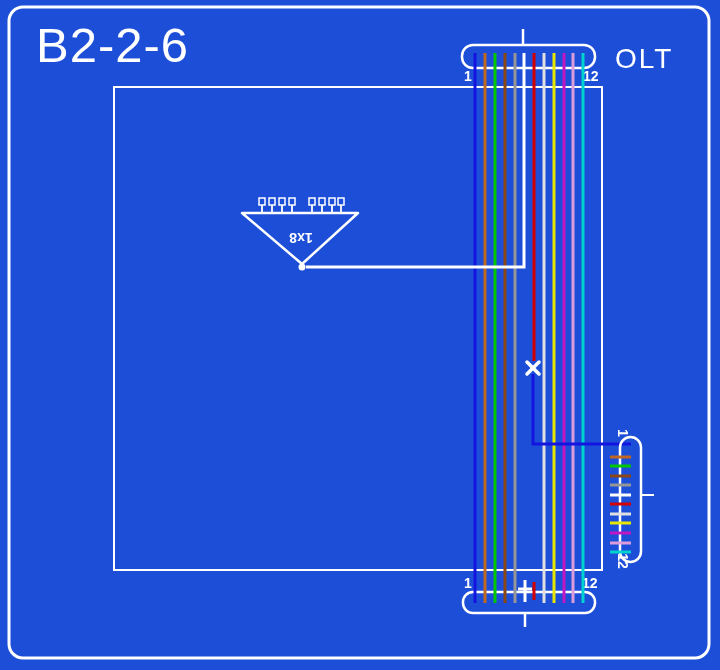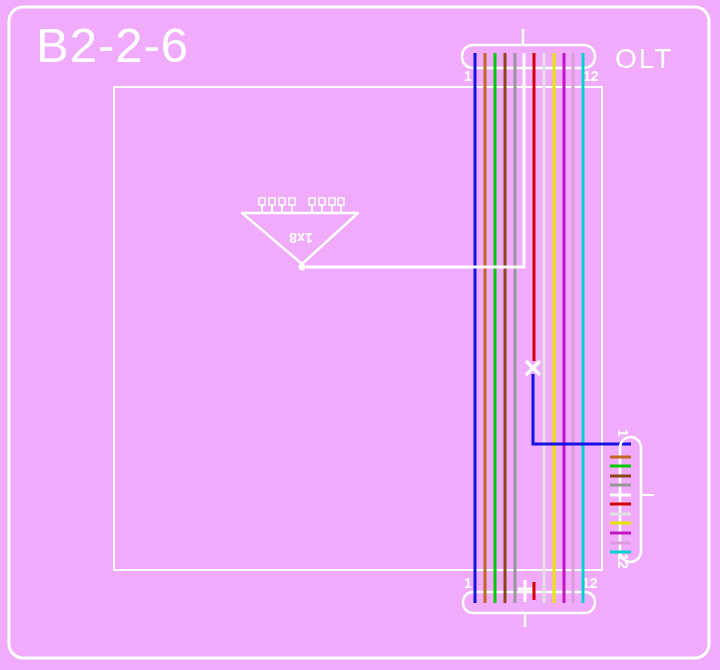--- a/index.html
+++ b/index.html
@@ -1,16 +1,16 @@
 <!DOCTYPE html>
 <html><head>
 <meta charset="utf-8">
 <style>
   html,body{margin:0;padding:0;background:#000;}
-  .canvas{position:relative;width:720px;height:670px;background:#f0abfc;overflow:hidden;}
+  .canvas{position:relative;width:720px;height:670px;background:#1d4ed8;overflow:hidden;}
   svg{display:block;}
   text{font-family:"Liberation Sans","DejaVu Sans",sans-serif;fill:#fff;}
   .title-text{font-size:49px;letter-spacing:1px;}
   .olt-text{font-size:28px;letter-spacing:2px;}
   .port-label{font-size:14px;font-weight:bold;}
   .splitter-label{font-size:14px;font-weight:bold;}
 </style>
 </head>
 <body>
 

